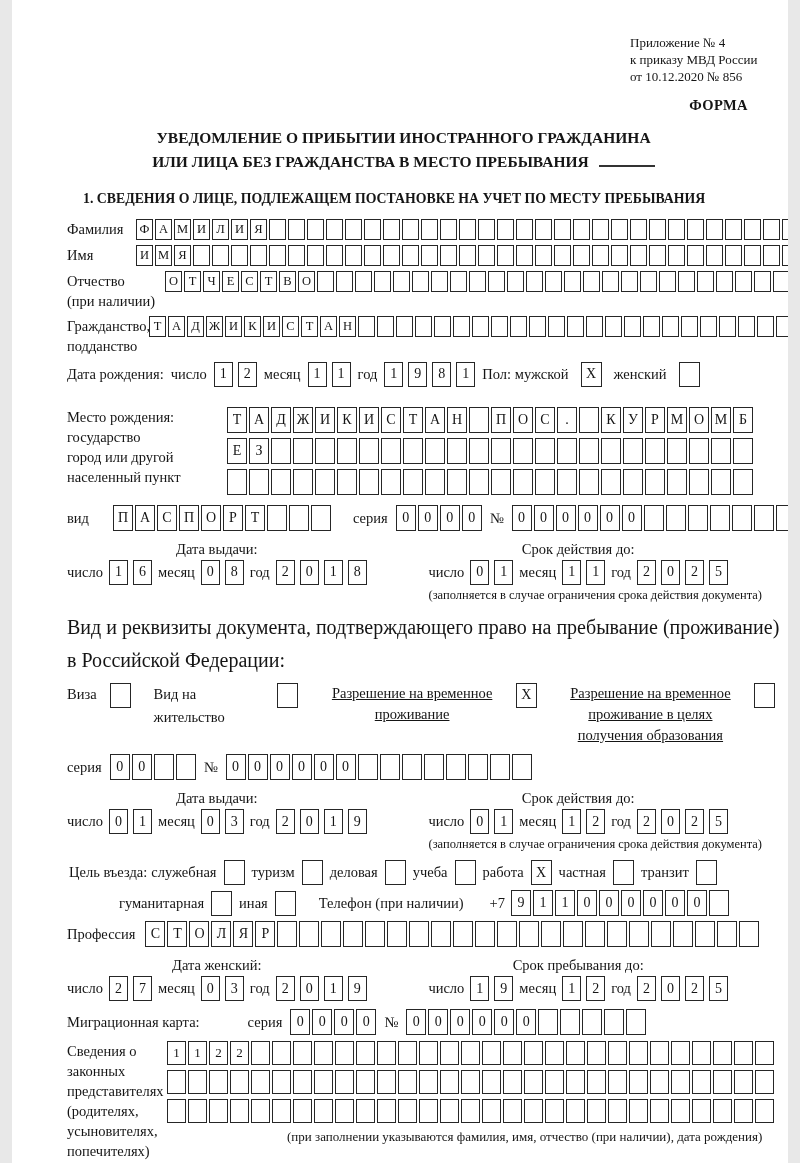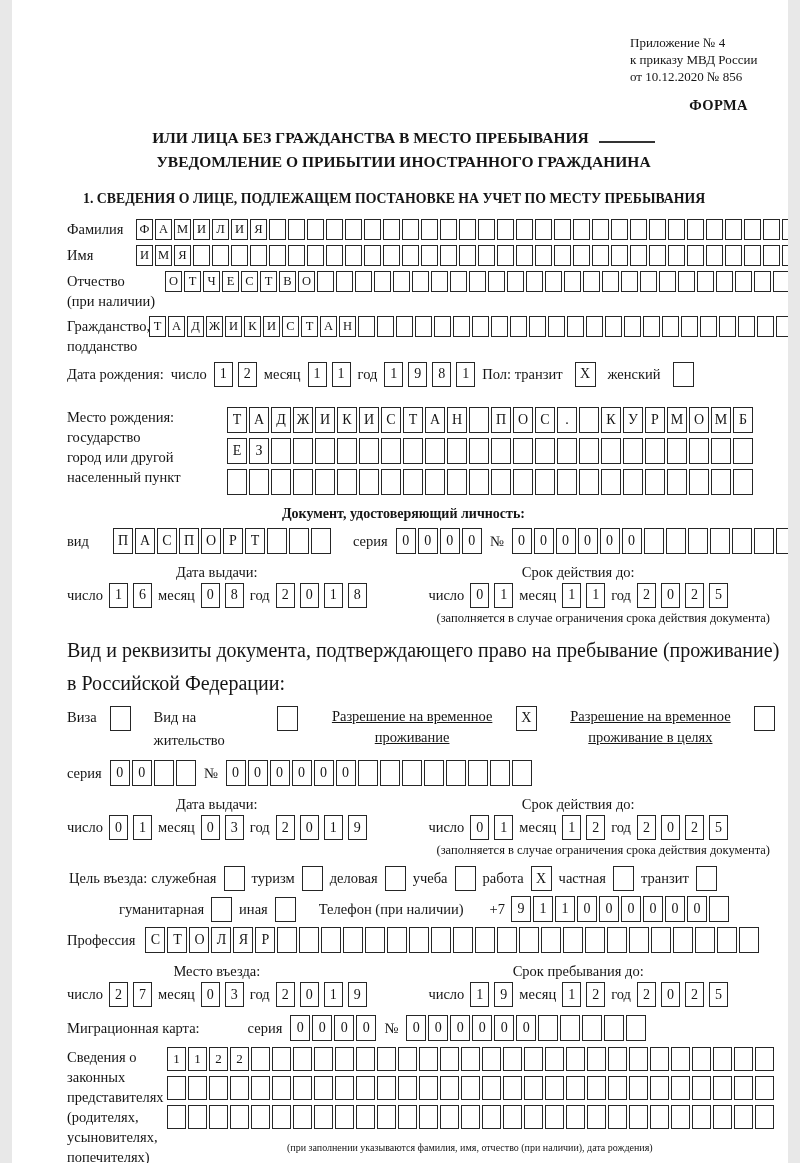--- a/index.html
+++ b/index.html
@@ -32,48 +32,48 @@
   .boxcol > .cells { margin-bottom:5px; }
 
   .cb { box-sizing:border-box; width:21px; height:25px; border:1.6px solid #262626; display:inline-flex; align-items:center; justify-content:center; font-size:14px; flex-shrink:0; margin:0 5px; background:#fff; }
 
   .center-b { text-align:center; font-weight:bold; font-size:14px; margin:6px 40px 6px 0; }
 
   .dates { display:flex; margin-top:10px; }
   .dg .cap { text-align:center; font-size:14.5px; margin-bottom:2px; }
   .dg .df { display:flex; align-items:center; gap:6px; font-size:14.5px; }
   .dg.right { margin-left:auto; margin-right:52px; }
-  .note-r { text-align:right; font-size:12.5px; margin:3px 10px 8px 0; }
+  .note-r { text-align:right; font-size:12.5px; margin:3px 18px 8px 0; }
   .intro { font-size:20px; line-height:1.65; margin:2px 0 6px; }
 
   .opts { gap:8px; margin-bottom:8px; }
   .opts .olabel { font-size:14.5px; line-height:1.6; }
   .ml { width:192px; text-align:center; font-size:14.5px; line-height:1.45;text-decoration:underline; }
   .gap14 { margin-left:14px; } .gap10 { margin-left:10px; } .gap40 { margin-left:40px; }
   .pline { display:flex; align-items:center; font-size:14.5px; margin-bottom:5px; }
   .pline .t { margin:0 2px; }
   .indent50 { margin-left:50px; }
-  .reps-note { font-size:10px; margin-left:120px; margin-top:13px; }
+  .reps-note { font-size:13px; margin-left:120px; margin-top:6px; }
 </style>
 </head>
 <body>
 
 <div class="page">
 
   <div class="annex">
     <div>Приложение № 4</div>
     <div>к приказу МВД России</div>
     <div>от 10.12.2020 № 856</div>
   </div>
 
   <div class="forma">ФОРМА</div>
 
   <div class="title">
+    <div>УВЕДОМЛЕНИЕ О ПРИБЫТИИ ИНОСТРАННОГО ГРАЖДАНИНА</div>
     <div><span>ИЛИ ЛИЦА БЕЗ ГРАЖДАНСТВА В МЕСТО ПРЕБЫВАНИЯ</span><span class="blank-line"></span></div>
-    <div>УВЕДОМЛЕНИЕ О ПРИБЫТИИ ИНОСТРАННОГО ГРАЖДАНИНА</div>
   </div>
 
   <div class="section-title">1. СВЕДЕНИЯ О ЛИЦЕ, ПОДЛЕЖАЩЕМ ПОСТАНОВКЕ НА УЧЕТ ПО МЕСТУ ПРЕБЫВАНИЯ</div>
 
   <div class="frow">
     <div class="flabel w69">Фамилия</div>
     <div class="cells s">
         <span class="cell">Ф</span>
         <span class="cell">А</span>
         <span class="cell">М</span>
@@ -253,21 +253,21 @@
         <span class="cell">1</span>
         <span class="cell">1</span>
       </div>
     <span class="flabel">год</span>
     <div class="cells sp">
         <span class="cell">1</span>
         <span class="cell">9</span>
         <span class="cell">8</span>
         <span class="cell">1</span>
       </div>
-    <span class="flabel">Пол: транзит</span>
+    <span class="flabel">Пол: мужской</span>
     <span class="cb">X</span>
     <span class="flabel">женский</span>
     <span class="cb"></span>
   </div>
 
   <div class="frow top" style="margin-top:20px;">
     <div class="flabel w160">
       <div>Место рождения:</div>
       <div>государство</div>
       <div>город или другой</div>
@@ -348,21 +348,20 @@
           <span class="cell"></span>
           <span class="cell"></span>
           <span class="cell"></span>
           <span class="cell"></span>
           <span class="cell"></span>
           <span class="cell"></span>
         </div>
     </div>
   </div>
 
-  <div class="center-b">Документ, удостоверяющий личность:</div>
 
   <div class="frow" style="gap:8px;">
     <span class="flabel">вид</span>
     <div class="cells m" style="margin-left:16px;">
         <span class="cell">П</span>
         <span class="cell">А</span>
         <span class="cell">С</span>
         <span class="cell">П</span>
         <span class="cell">О</span>
         <span class="cell">Р</span>
@@ -455,20 +454,21 @@
     <span class="olabel gap10">Вид на жительство</span>
     <span class="cb"></span>
     <div class="ml gap10">
       <div>Разрешение на временное</div>
       <div>проживание</div>
     </div>
     <span class="cb">X</span>
     <div class="ml gap10">
       <div>Разрешение на временное</div>
       <div>проживание в целях</div>
+      <div>получения образования</div>
     </div>
     <span class="cb"></span>
   </div>
 
   <div class="frow" style="gap:8px;">
     <span class="flabel">серия</span>
     <div class="cells m">
         <span class="cell">0</span>
         <span class="cell">0</span>
         <span class="cell"></span>
@@ -609,21 +609,21 @@
         <span class="cell"></span>
         <span class="cell"></span>
         <span class="cell"></span>
         <span class="cell"></span>
         <span class="cell"></span>
       </div>
   </div>
 
   <div class="dates">
     <div class="dg">
-      <div class="cap">Место въезда:</div>
+      <div class="cap">Дата женский:</div>
       <div class="df">
         <span>число</span>
         <div class="cells sp">
             <span class="cell">2</span>
             <span class="cell">7</span>
           </div>
         <span>месяц</span>
         <div class="cells sp">
             <span class="cell">0</span>
             <span class="cell">3</span>

